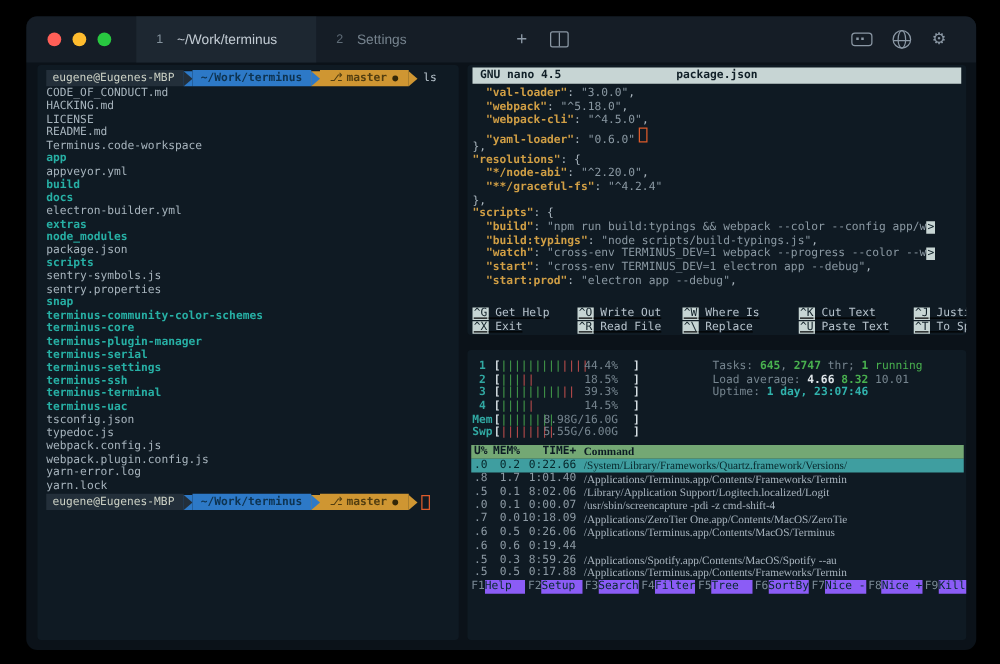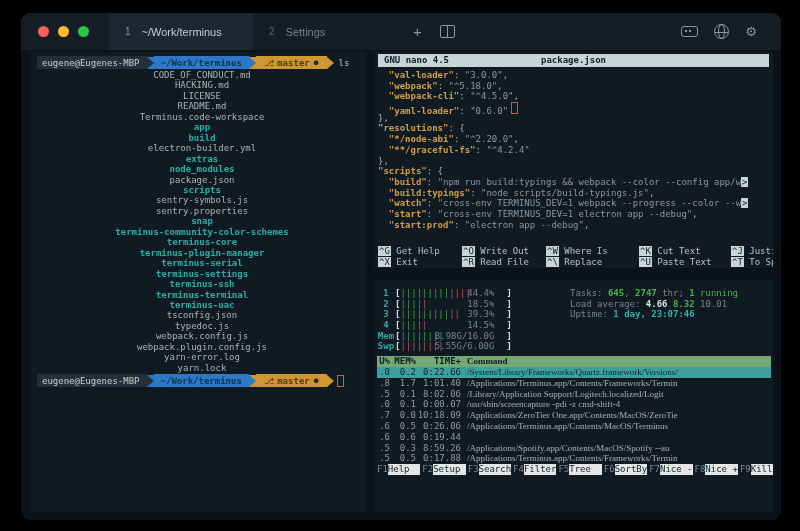--- a/index.html
+++ b/index.html
@@ -31,21 +31,21 @@
   .globe-ic::after{content:'';position:absolute;left:0;right:0;top:50%;height:1px;background:#8b98a5;}
   .gear-ic{color:#8b98a5;font:13px "DejaVu Sans",sans-serif;line-height:13px;}
   
   .content{height:470px;display:flex;padding:2px 8px 8px 9px;gap:7px;box-sizing:border-box;font-size:9px;}
   .pane{background:#0f1a23;border-radius:3px;}
   .left{width:337px;flex:none;padding:3px 0 0 7px;box-sizing:border-box;overflow:hidden;}
   .rcol{flex:1;display:flex;flex-direction:column;gap:12px;min-width:0;}
   .nano{height:216px;flex:none;padding:2px 4px;box-sizing:border-box;overflow:hidden;}
   .htop{flex:1;padding:8px 2px 0 3px;box-sizing:border-box;overflow:hidden;}
   
-  .tline{line-height:10.45px;white-space:pre;color:#a7b4bd;text-align:center;}
+  .tline{line-height:10.45px;white-space:pre;color:#a7b4bd;}
   .file{color:#a7b4bd;}
   .dir{color:#27b0a5;font-weight:bold;}
   .pline{display:flex;align-items:center;height:15px;}
   .seg{display:inline-flex;align-items:center;height:13px;white-space:pre;}
   .seg.u{background:#232f3a;color:#ccd1c5;padding:0 7px 0 5px;}
   .seg.pth{background:#2d79c7;color:#0e3350;font-weight:bold;padding:0 7px;}
   .seg.br{background:#cf9632;color:#513d10;font-weight:bold;padding:0 8px;}
   .bi{font-family:"DejaVu Sans",sans-serif;font-weight:normal;margin-right:3px;}
   .dot{color:#332708;margin-left:4px;font-size:8px;}
   .tri{width:0;height:0;border-top:6.5px solid transparent;border-bottom:6.5px solid transparent;
@@ -55,21 +55,21 @@
   
   .nano-title{display:grid;grid-template-columns:1fr auto 1fr;background:#c7d5d4;color:#101f27;
               height:13px;line-height:13px;font-weight:bold;margin-bottom:3px;white-space:pre;}
   .nt-left{margin-left:6px;}
   .nline{line-height:10.7px;white-space:pre;height:10.7px;}
   .k{color:#d19f45;font-weight:bold;}
   .v{color:#8a98a2;}
   .p{color:#aab6bf;}
   .m{background:#c7d5d4;color:#0f2028;padding:0 1px;}
   #nano-shortcuts{margin-top:16px;}
-  .srow{display:grid;grid-template-columns:84px 84px 93px 92px auto;line-height:11px;white-space:pre;}
+  .srow{display:grid;grid-template-columns:84px 84px 93px 92px auto;line-height:11px;white-space:pre;text-decoration:underline;}
   .skey{background:#c7d5d4;color:#101f27;padding:0 1px;}
   .slabel{color:#b6c2cb;}
   
   .meters-wrap{display:flex;}
   #meters{width:193px;flex:none;}
   .mrow{display:flex;line-height:10.7px;height:10.7px;white-space:pre;}
   .mlabel{width:18px;text-align:center;color:#31a8a2;font-weight:bold;}
   .brk{color:#d6dfe4;font-weight:bold;}
   .mbar{position:relative;width:106px;display:inline-block;}
   .pipes{position:absolute;left:0;top:0;}
@@ -88,21 +88,21 @@
   .c2{width:26px;text-align:right;flex:none;}
   .c3{width:45px;text-align:right;flex:none;}
   .c4{margin-left:6px;flex:1;overflow:hidden;color:#a7b3bd;font-family:Liberation Serif, serif;}
   .phead{background:#74a874;color:#0c1b24;font-weight:bold;}
   .phead .c4{color:#0c1b24;}
   .sel{background:#3f9ea0;color:#07272b;}
   .sel .c4{color:#07272b;}
   #fkeys{display:flex;line-height:11px;margin-top:0;}
   .fcell{margin-right:2px;white-space:pre;}
   .fnum{color:#7b8b96;}
-  .flabel{background:#e5e5e5;color:#062a2d;display:inline-block;white-space:pre;}
+  .flabel{background:#8b5cf6;color:#062a2d;display:inline-block;white-space:pre;}
 </style>
 </head>
 <body>
 
 <div class="stage">
   <div class="window">
 
     <div class="tabbar">
       <div class="traffic">
         <div class="light l-red"></div>
@@ -138,21 +138,23 @@
             <span class="seg br"><span class="bi">⎇</span><span>master</span><span class="dot">●</span></span>
             <span class="tri" style="border-left-color: rgb(207, 150, 50);"></span>
             <span class="cmd">ls</span>
           </div>
           <div class="tline"><span class="file">CODE_OF_CONDUCT.md</span></div>
           <div class="tline"><span class="file">HACKING.md</span></div>
           <div class="tline"><span class="file">LICENSE</span></div>
           <div class="tline"><span class="file">README.md</span></div>
           <div class="tline"><span class="file">Terminus.code-workspace</span></div>
           <div class="tline"><span class="dir">app</span></div>
+          <div class="tline"><span class="file">appveyor.yml</span></div>
           <div class="tline"><span class="dir">build</span></div>
+          <div class="tline"><span class="dir">docs</span></div>
           <div class="tline"><span class="file">electron-builder.yml</span></div>
           <div class="tline"><span class="dir">extras</span></div>
           <div class="tline"><span class="dir">node_modules</span></div>
           <div class="tline"><span class="file">package.json</span></div>
           <div class="tline"><span class="dir">scripts</span></div>
           <div class="tline"><span class="file">sentry-symbols.js</span></div>
           <div class="tline"><span class="file">sentry.properties</span></div>
           <div class="tline"><span class="dir">snap</span></div>
           <div class="tline"><span class="dir">terminus-community-color-schemes</span></div>
           <div class="tline"><span class="dir">terminus-core</span></div>

